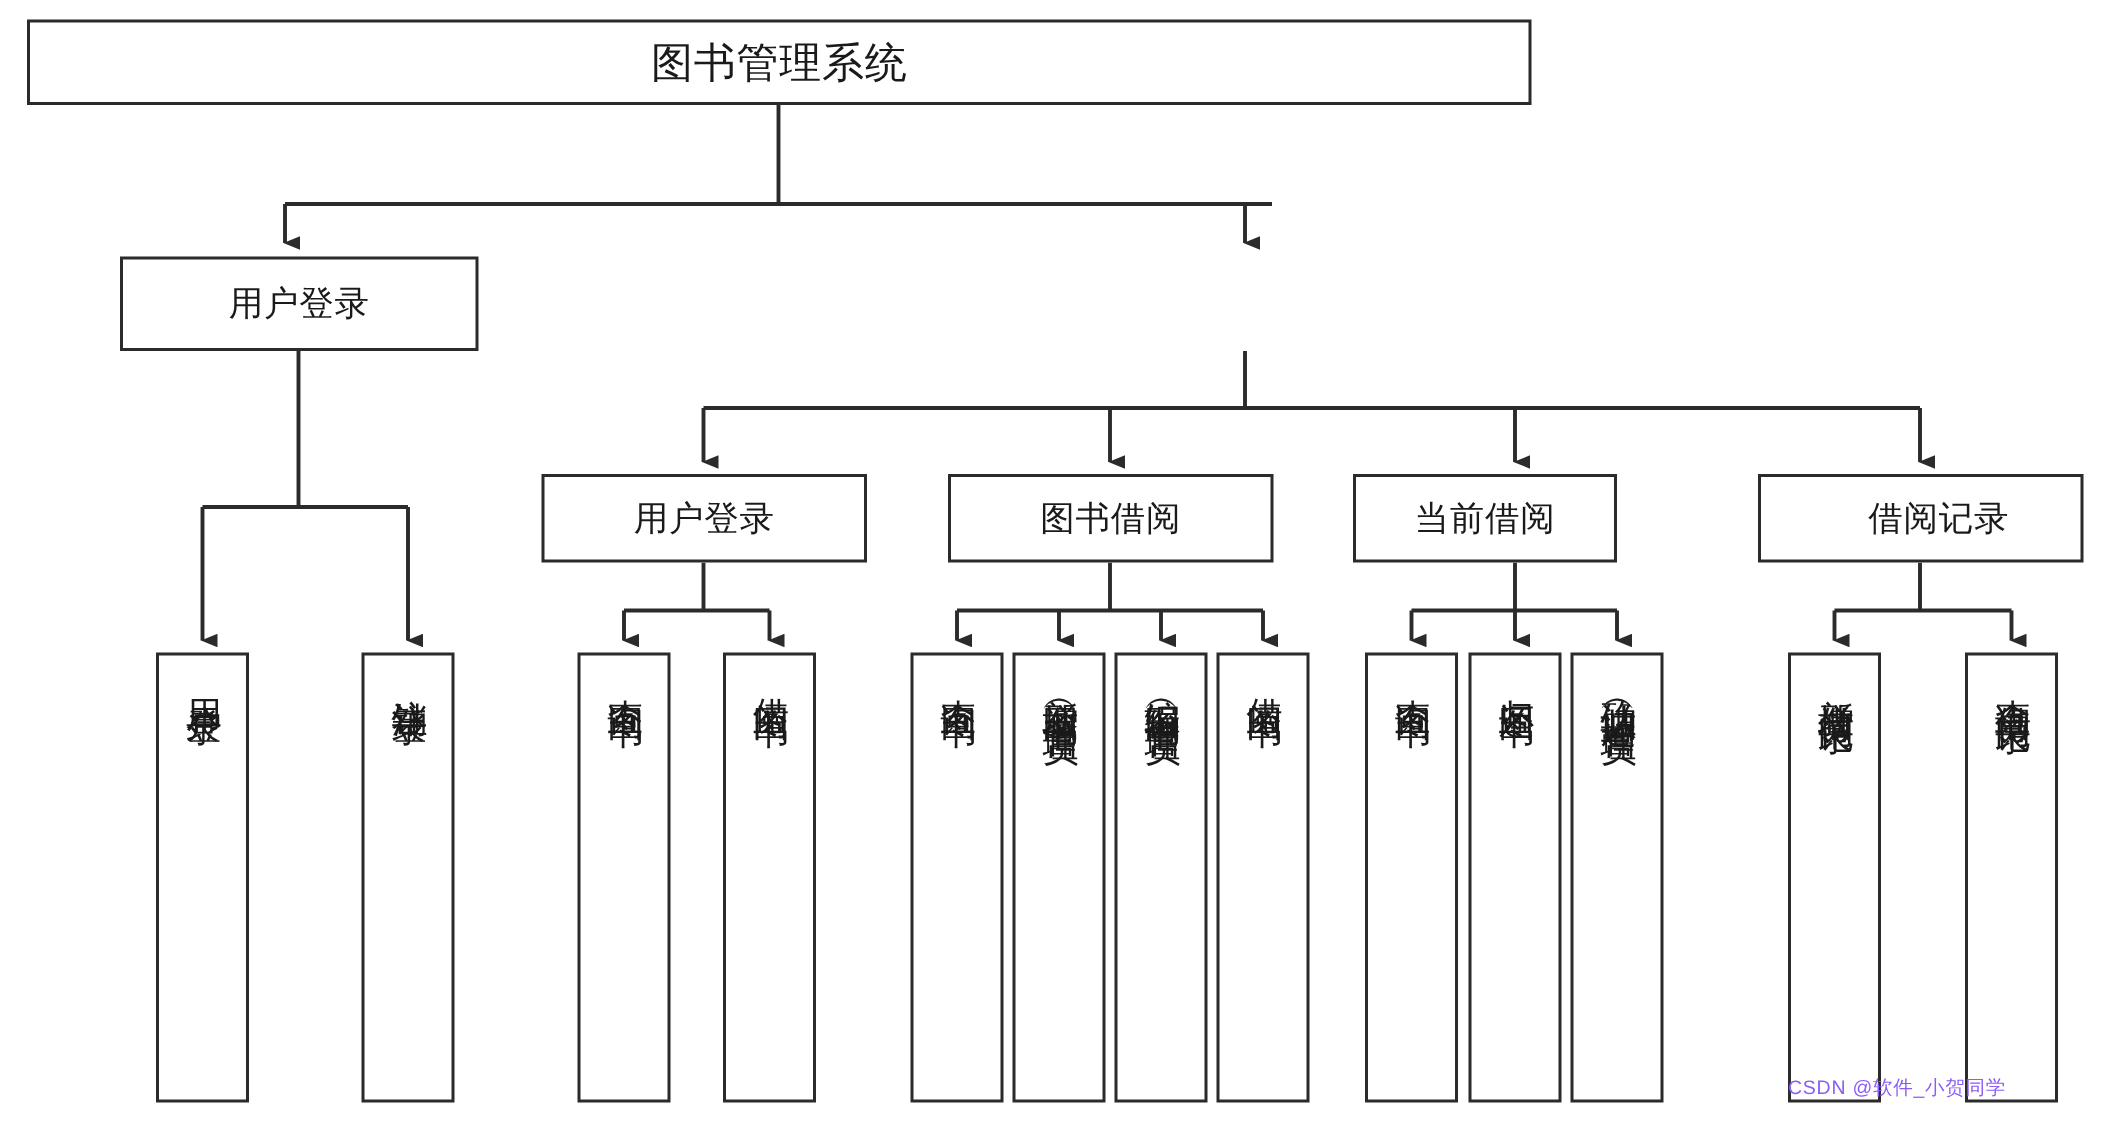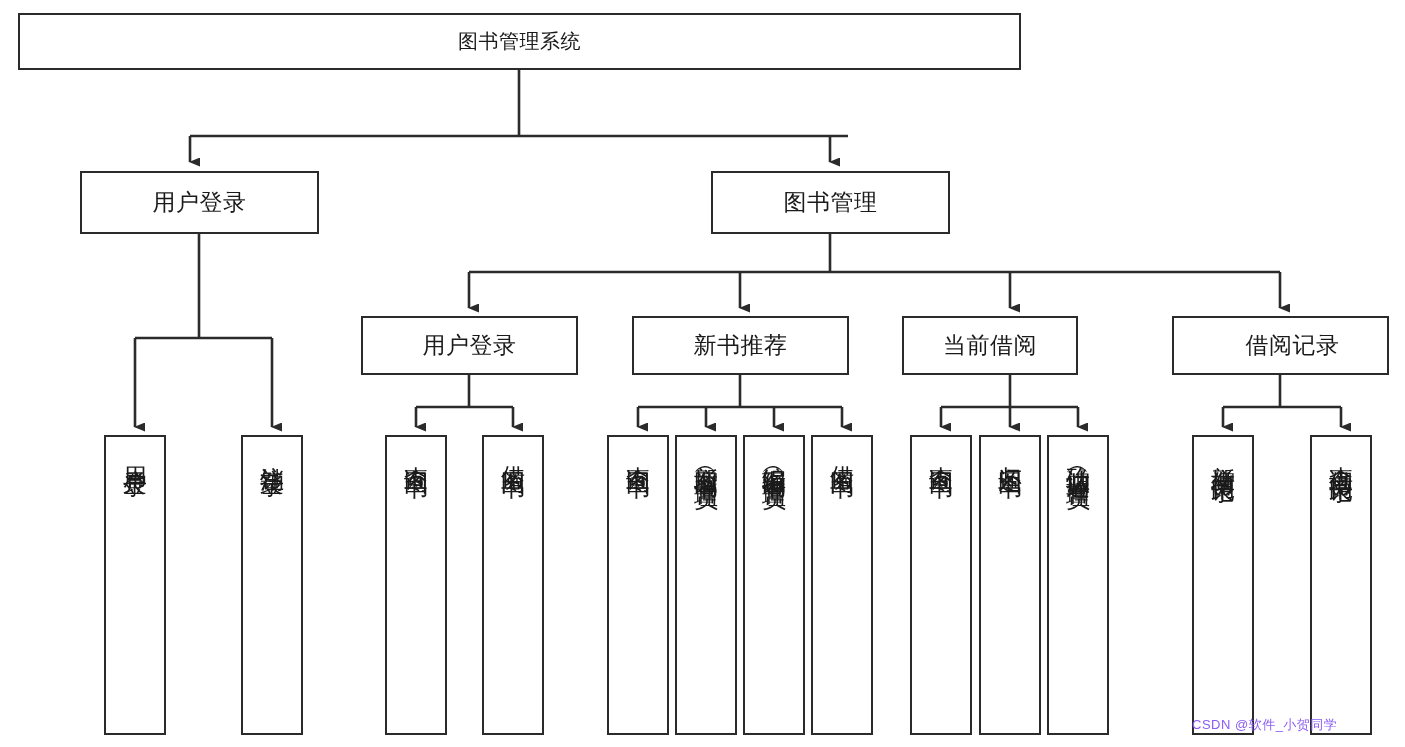--- a/index.html
+++ b/index.html
@@ -39,21 +39,21 @@
     display: block;
     text-align: center;
     line-height: 1.18;
     white-space: pre;
   }
   .node.horizontal .node-label {
     font-size: 23px;
     letter-spacing: 0.5px;
   }
   .node.root .node-label {
-    font-size: 20px;
+    font-size: 28px;
   }
   .node.vertical {
     align-items: flex-start;
     padding-top: 10px;
   }
   .node.vertical .node-label {
     writing-mode: vertical-rl;
     text-orientation: upright;
     font-size: 24px;
     letter-spacing: 3px;
@@ -123,29 +123,26 @@
     </g>
   </svg>
 
   <div class="node root horizontal" style="left:18px; top:13px; width:1003px; height:57px;">
     <span class="node-label">图书管理系统</span>
   </div>
 
   <div class="node horizontal" style="left:80px; top:171px; width:239px; height:63px;">
     <span class="node-label">用户登录</span>
   </div>
-  <div class="node horizontal" style="left:711px; top:171px; width:239px; height:63px;">
-    <span class="node-label">图书管理</span>
-  </div>
 
   <div class="node horizontal" style="left:361px; top:316px; width:217px; height:59px;">
     <span class="node-label">用户登录</span>
   </div>
   <div class="node horizontal" style="left:632px; top:316px; width:217px; height:59px;">
-    <span class="node-label">新书推荐</span>
+    <span class="node-label">图书借阅</span>
   </div>
   <div class="node horizontal" style="left:902px; top:316px; width:176px; height:59px;">
     <span class="node-label">当前借阅</span>
   </div>
   <div class="node horizontal" style="left:1172px; top:316px; width:217px; height:59px;padding-left:24px;">
     <span class="node-label">借阅记录</span>
   </div>
 
   <div class="node vertical" style="left:104px; top:435px; width:62px; height:300px;">
     <span class="node-label">用户登录</span>

